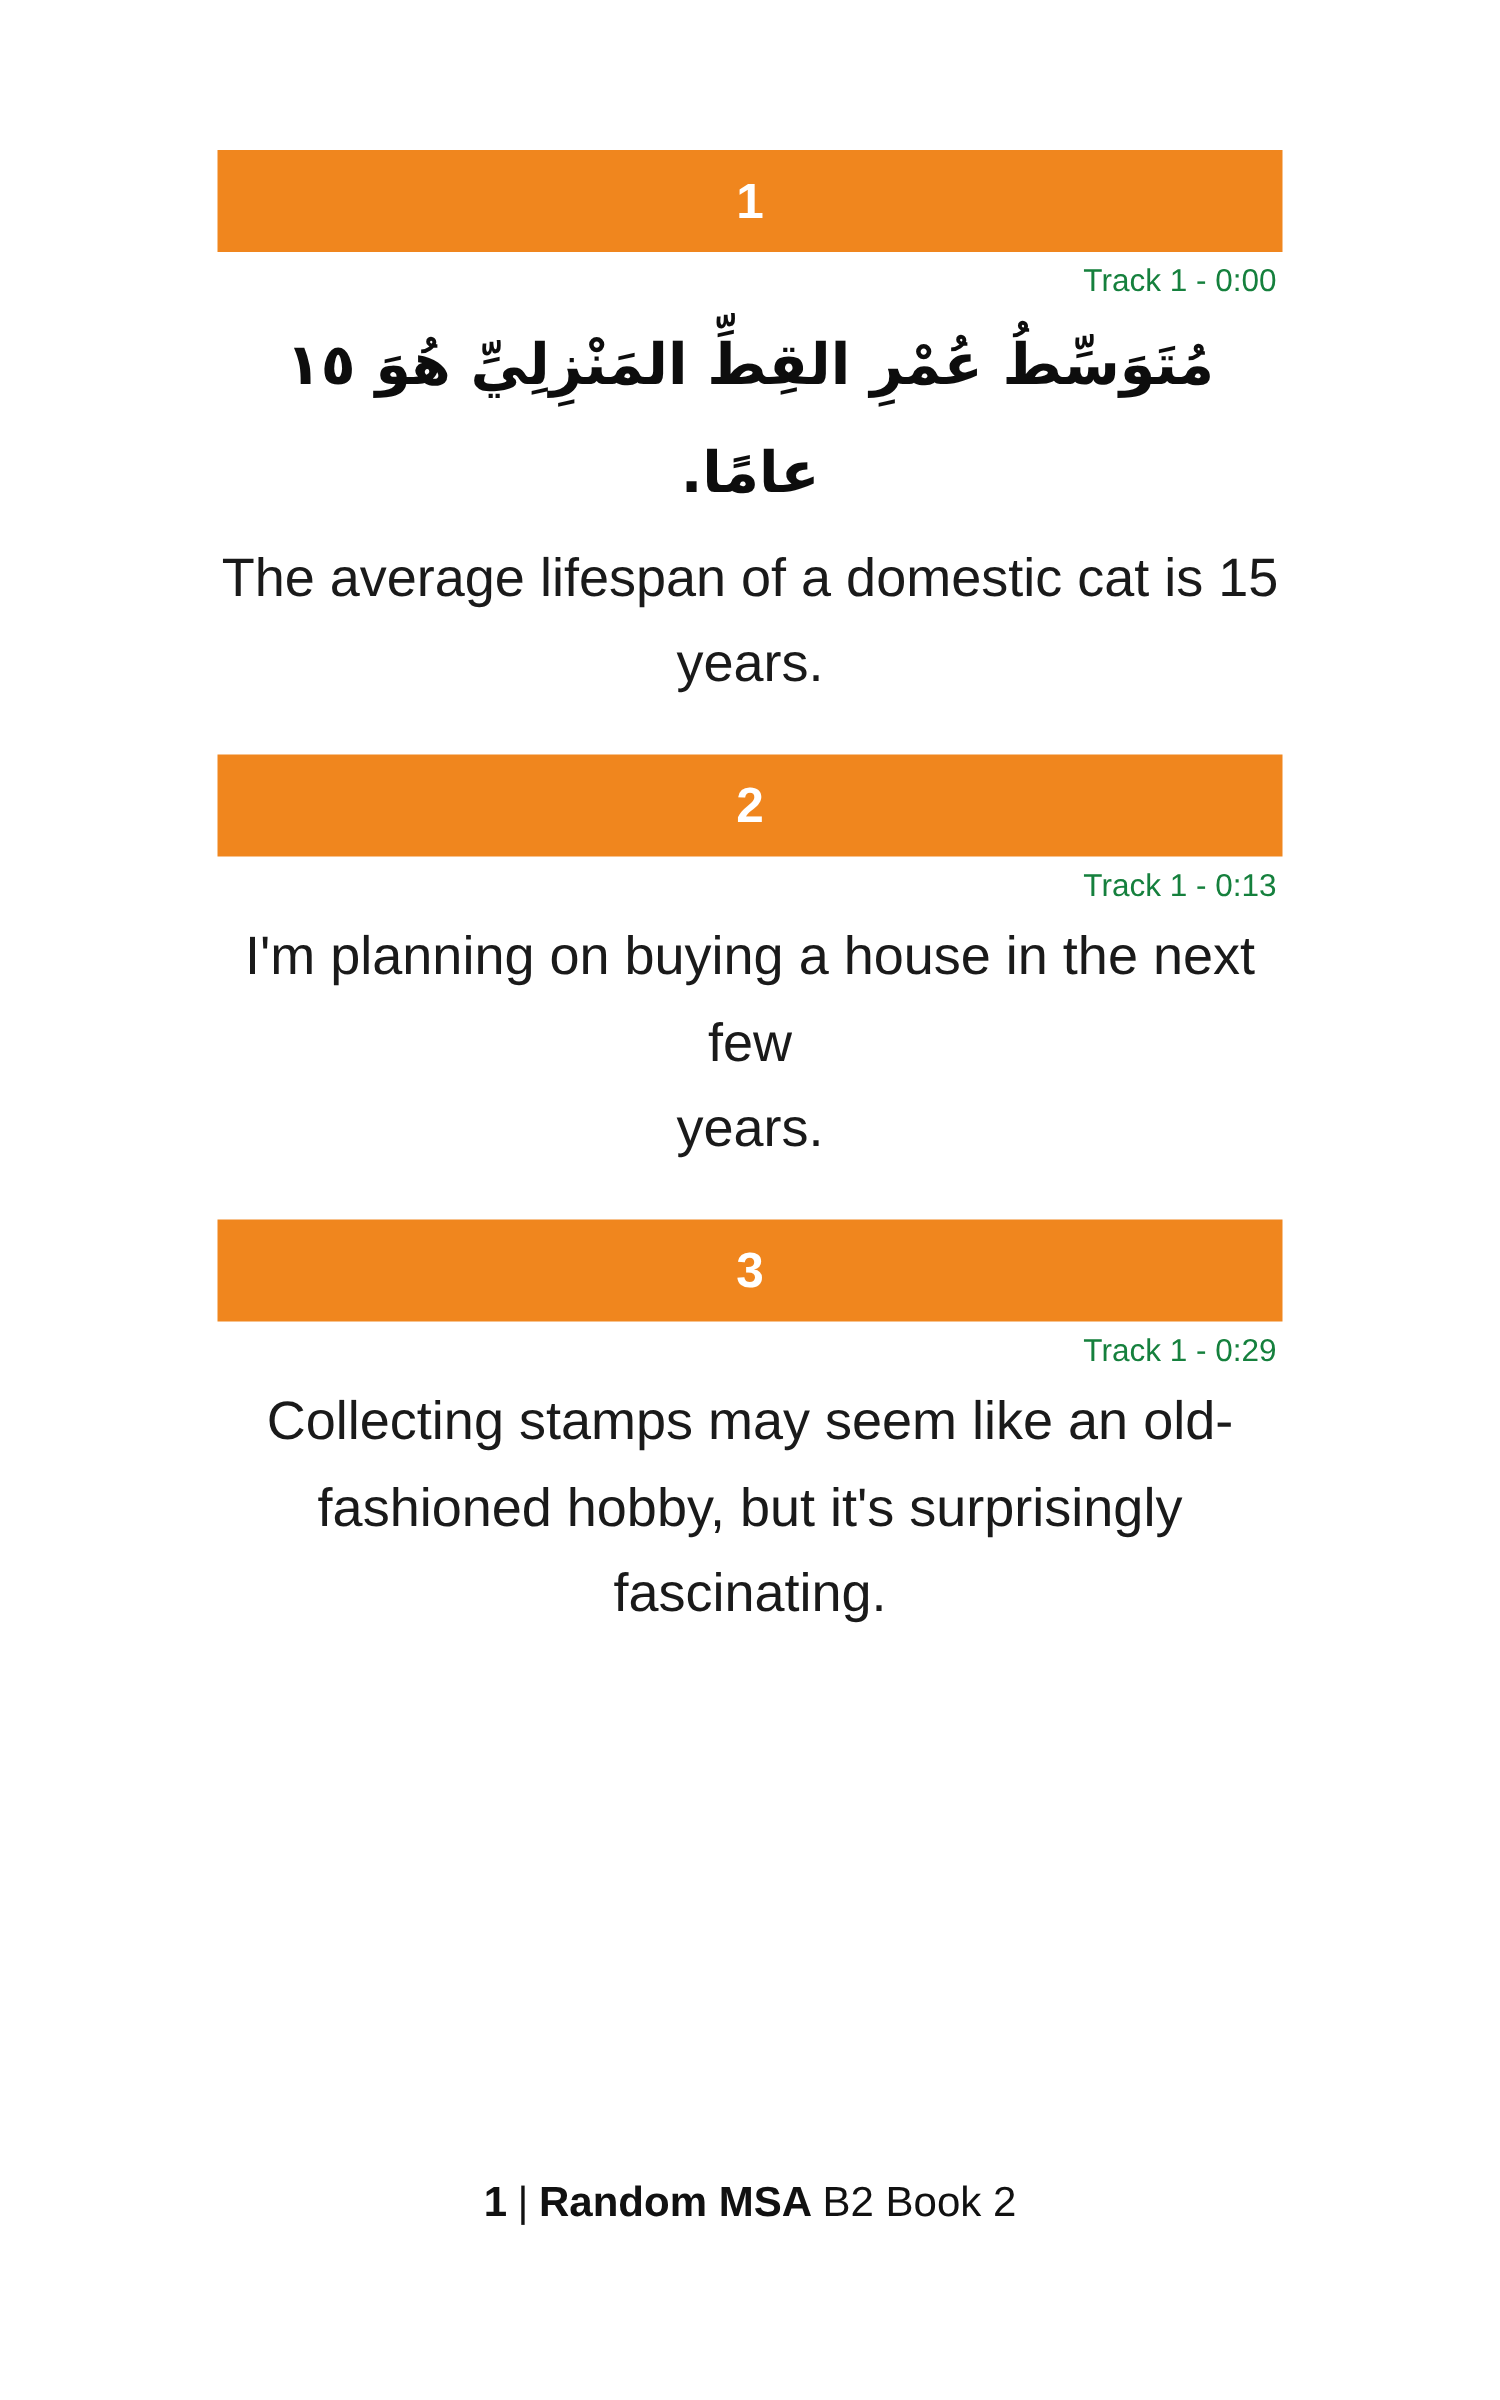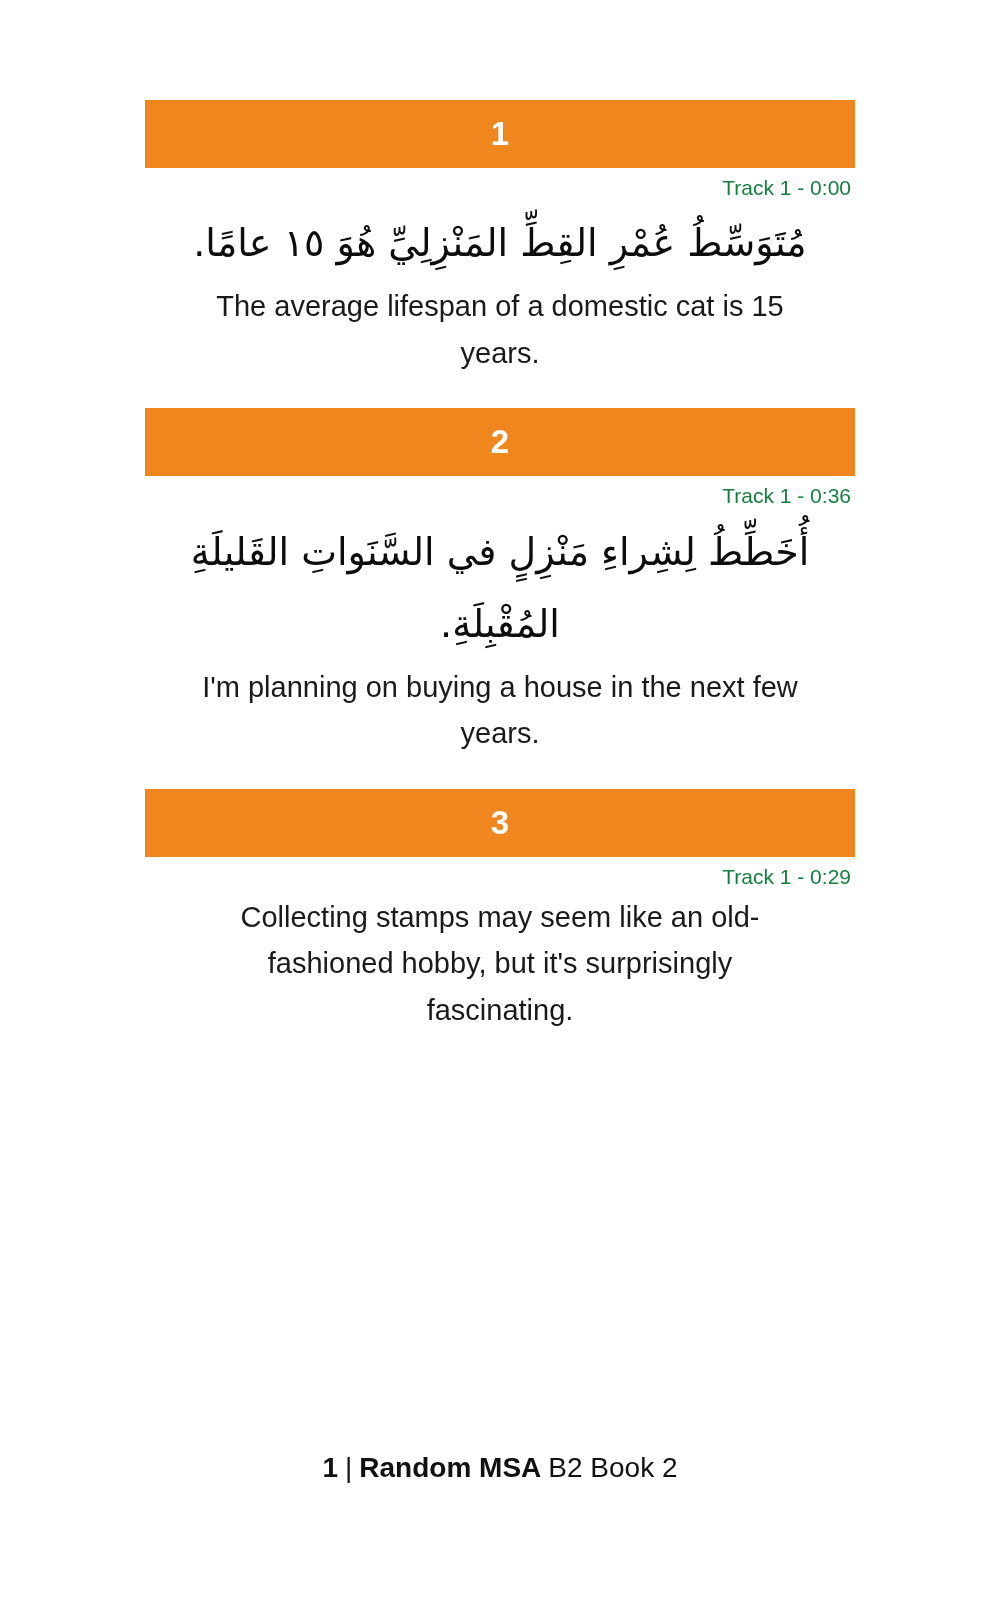--- a/index.html
+++ b/index.html
@@ -42,29 +42,29 @@
     line-height: 1.3;
     margin-top: 6px;
     padding-right: 4px;
     color: #15803d;
   }
   .arabic {
     direction: rtl;
     unicode-bidi: embed;
     text-align: center;
     font-size: 38px;
-    font-weight: 400;
+    font-weight: 700;
     line-height: 1.9;
     margin-top: 6px;
     color: #0d0d0d;
     font-family: "DejaVu Sans", sans-serif;
   }
   .english {
     text-align: center;
-    font-size: 29px;
+    font-size: 36px;
     line-height: 1.6;
     margin-top: 4px;
     color: #1a1a1a;
   }
   .footer {
     position: absolute;
     left: 0;
     right: 0;
     top: 1452px;
     text-align: center;
@@ -95,22 +95,21 @@
       </div>
       <div class="track">Track 1 - 0:00</div>
       <div class="arabic" dir="rtl" lang="ar">مُتَوَسِّطُ عُمْرِ القِطِّ المَنْزِلِيِّ هُوَ ١٥ عامًا.</div>
       <div class="english">The average lifespan of a domestic cat is 15<br>years.</div>
     </section>
 
     <section class="entry">
       <div class="bar">
         <span class="num">2</span>
       </div>
-      <div class="track">Track 1 - 0:36</div>
-      <div class="arabic" dir="rtl" lang="ar">أُخَطِّطُ لِشِراءِ مَنْزِلٍ في السَّنَواتِ القَليلَةِ<br>المُقْبِلَةِ.</div>
+      <div class="track">Track 1 - 0:13</div>
       <div class="english">I'm planning on buying a house in the next few<br>years.</div>
     </section>
 
     <section class="entry">
       <div class="bar">
         <span class="num">3</span>
       </div>
       <div class="track">Track 1 - 0:29</div>
       <div class="english">Collecting stamps may seem like an old-<br>fashioned hobby, but it's surprisingly<br>fascinating.</div>
     </section>

